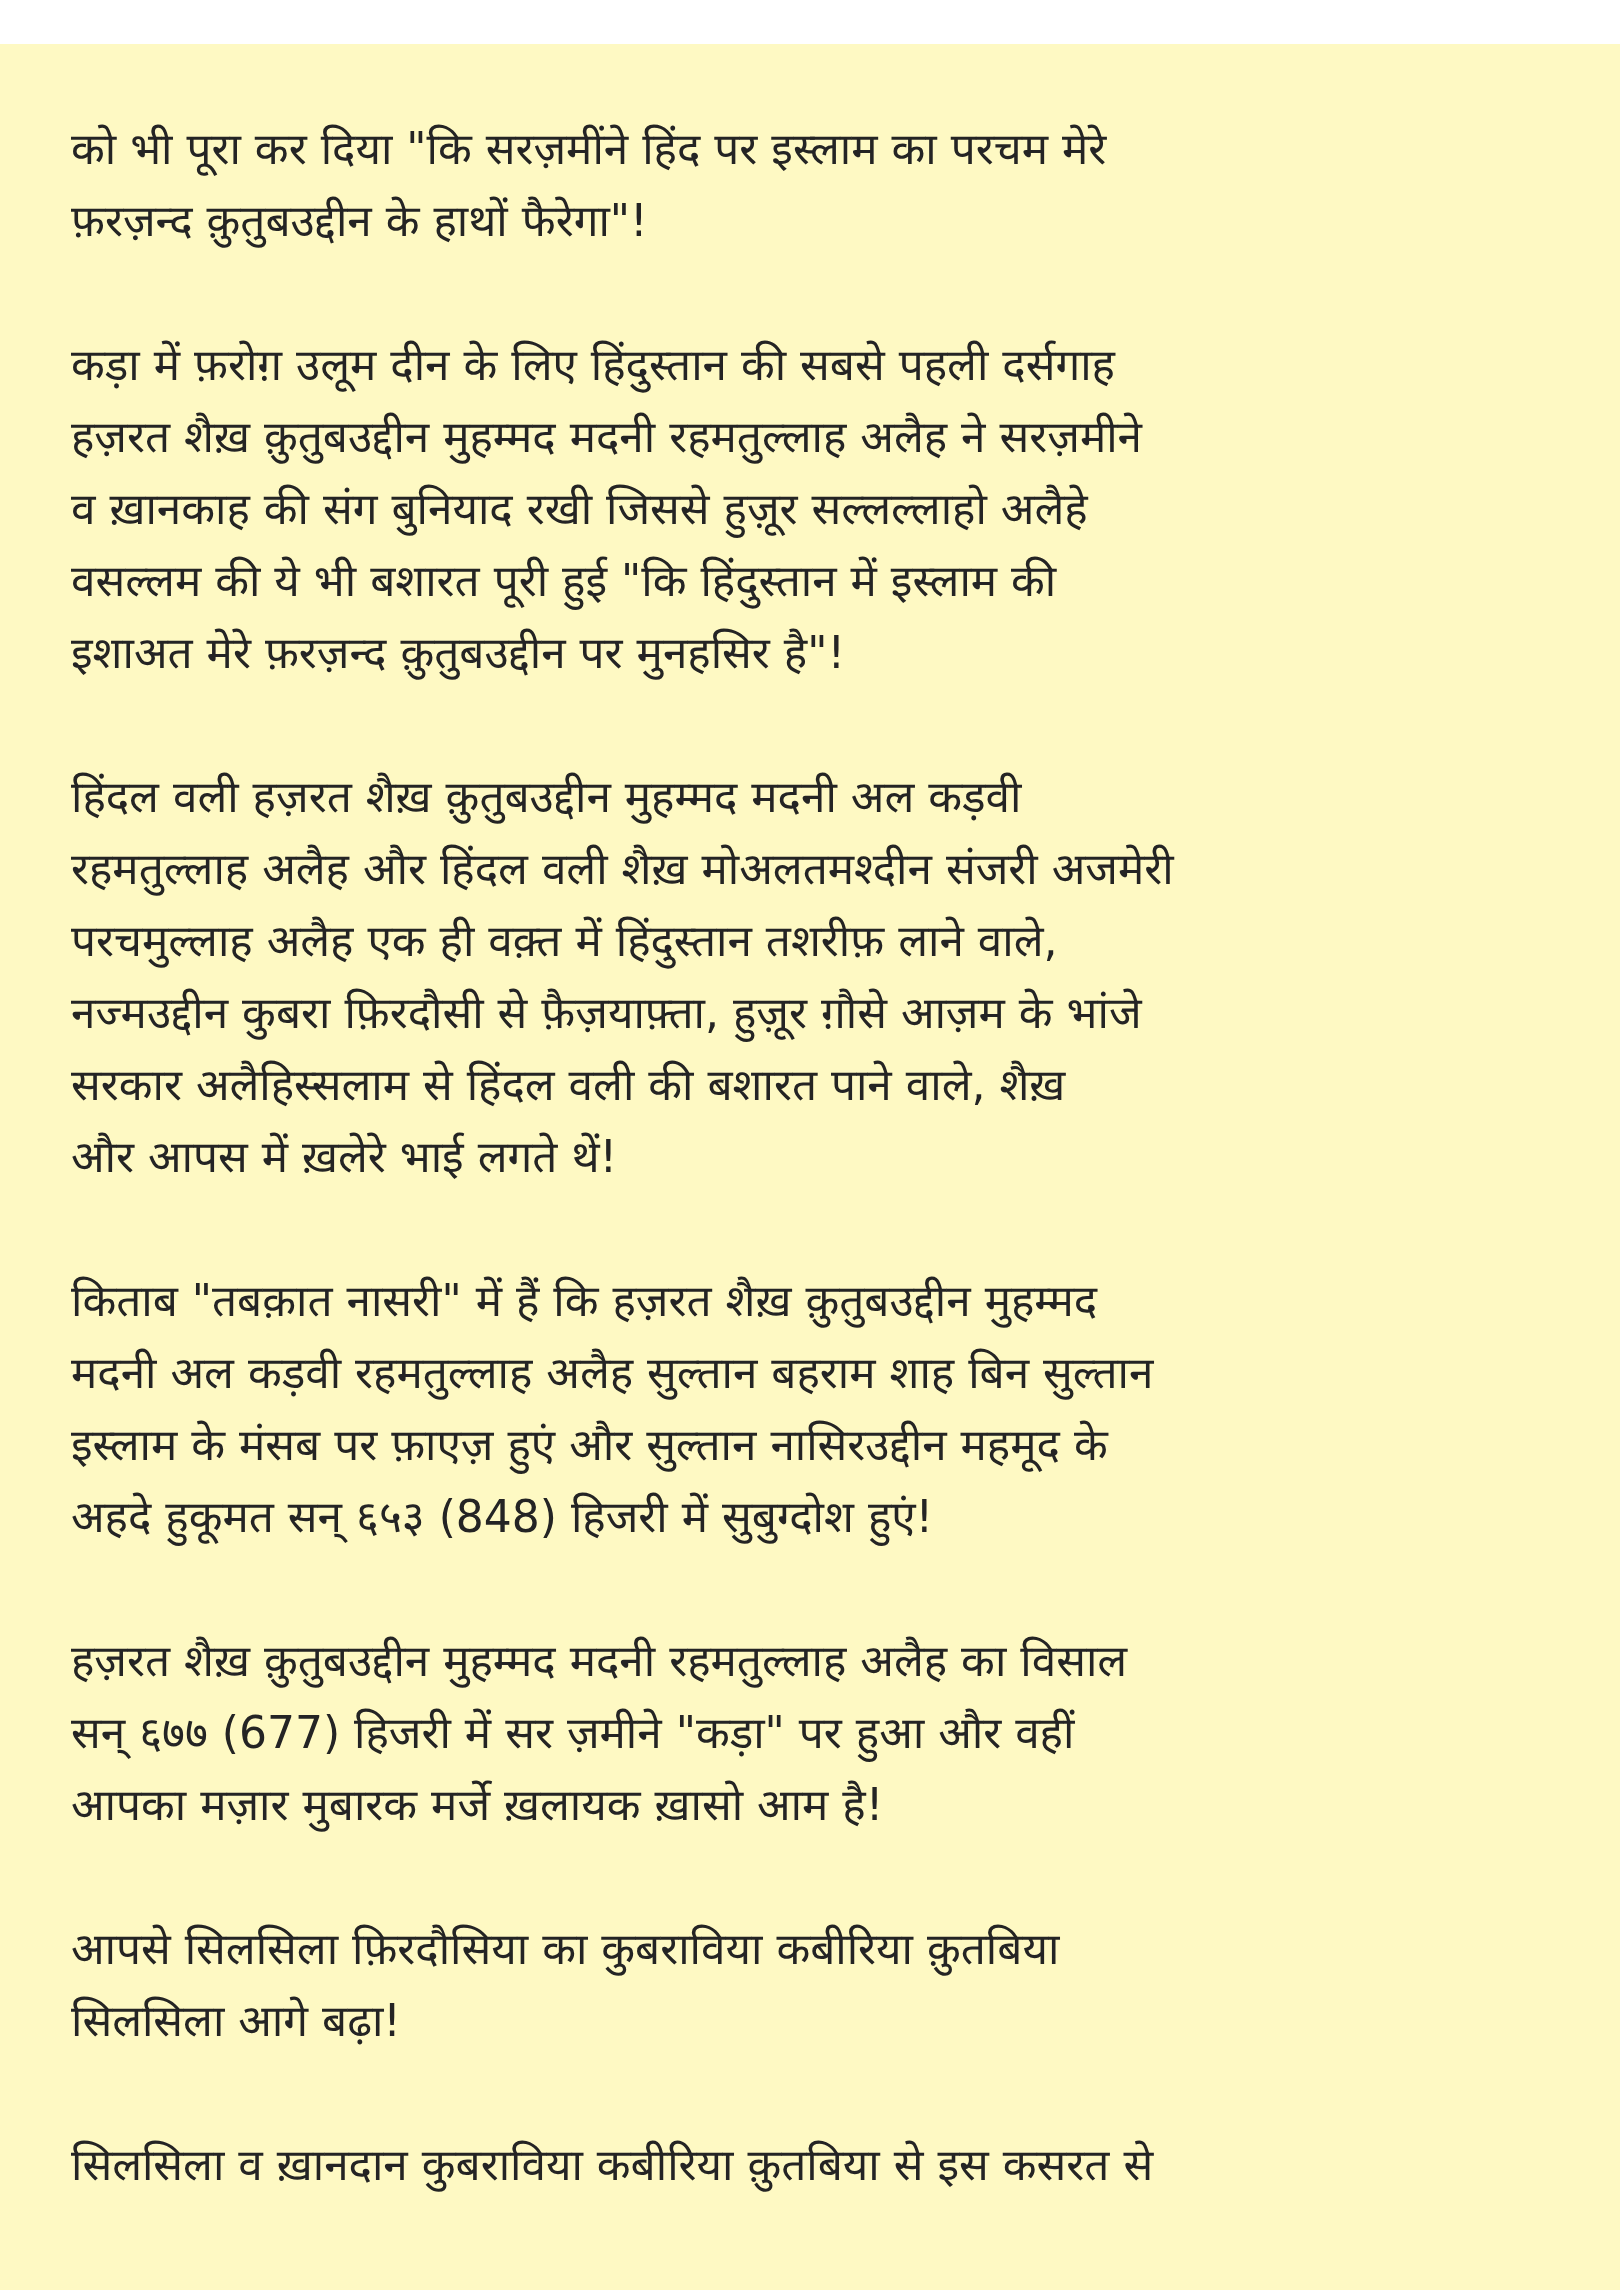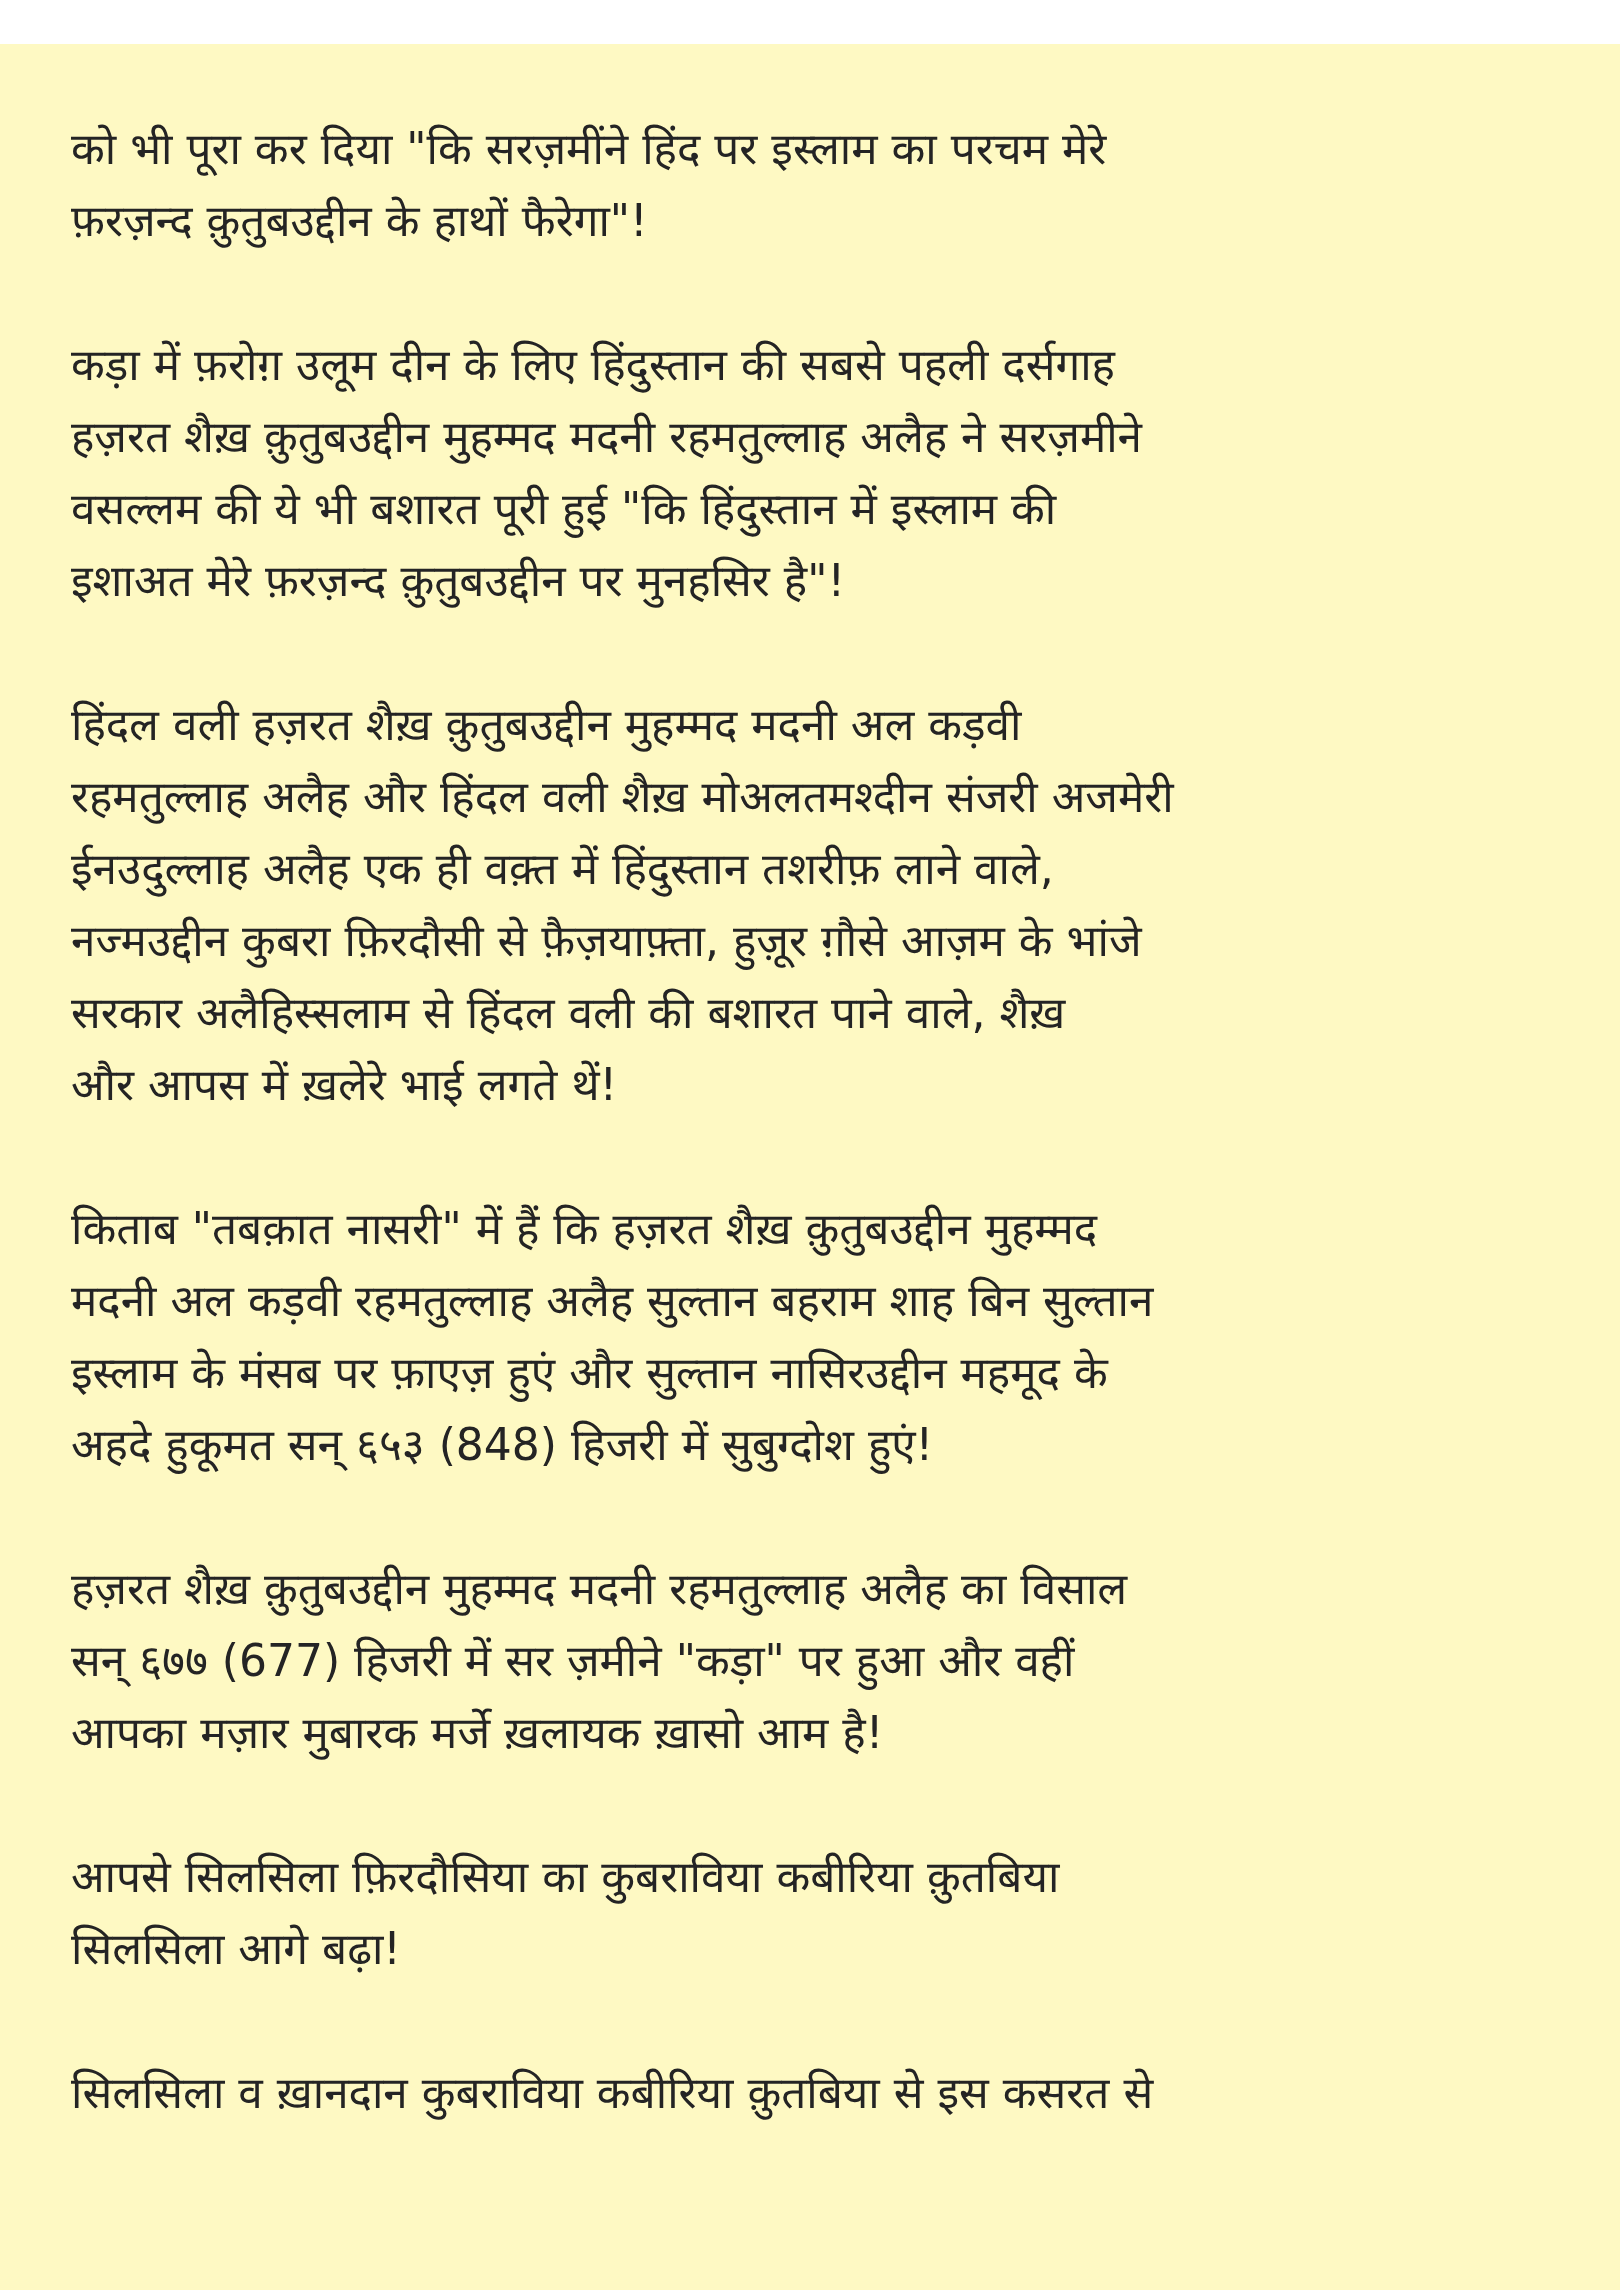--- a/index.html
+++ b/index.html
@@ -36,28 +36,29 @@
 <div class="page">
 
   <div class="para">
     <div class="line">को भी पूरा कर दिया "कि सरज़मींने हिंद पर इस्लाम का परचम मेरे</div>
     <div class="line">फ़रज़न्द क़ुतुबउद्दीन के हाथों फैरेगा"!</div>
   </div>
 
   <div class="para">
     <div class="line">कड़ा में फ़रोग़ उलूम दीन के लिए हिंदुस्तान की सबसे पहली दर्सगाह</div>
     <div class="line">हज़रत शैख़ क़ुतुबउद्दीन मुहम्मद मदनी रहमतुल्लाह अलैह ने सरज़मीने</div>
+    <div class="line">व ख़ानकाह की संग बुनियाद रखी जिससे हुज़ूर सल्लल्लाहो अलैहे</div>
     <div class="line">वसल्लम की ये भी बशारत पूरी हुई "कि हिंदुस्तान में इस्लाम की</div>
     <div class="line">इशाअत मेरे फ़रज़न्द क़ुतुबउद्दीन पर मुनहसिर है"!</div>
   </div>
 
   <div class="para">
     <div class="line">हिंदल वली हज़रत शैख़ क़ुतुबउद्दीन मुहम्मद मदनी अल कड़वी</div>
     <div class="line">रहमतुल्लाह अलैह और हिंदल वली शैख़ मोअलतमश्दीन संजरी अजमेरी</div>
-    <div class="line">ईनउदुल्लाह अलैह एक ही वक़्त में हिंदुस्तान तशरीफ़ लाने वाले,</div>
+    <div class="line">परचमुल्लाह अलैह एक ही वक़्त में हिंदुस्तान तशरीफ़ लाने वाले,</div>
     <div class="line">नज्मउद्दीन कुबरा फ़िरदौसी से फ़ैज़याफ़्ता, हुज़ूर ग़ौसे आज़म के भांजे</div>
     <div class="line">सरकार अलैहिस्सलाम से हिंदल वली की बशारत पाने वाले, शैख़</div>
     <div class="line">और आपस में ख़लेरे भाई लगते थें!</div>
   </div>
 
   <div class="para">
     <div class="line">किताब "तबक़ात नासरी" में हैं कि हज़रत शैख़ क़ुतुबउद्दीन मुहम्मद</div>
     <div class="line">मदनी अल कड़वी रहमतुल्लाह अलैह सुल्तान बहराम शाह बिन सुल्तान</div>
     <div class="line">इस्लाम के मंसब पर फ़ाएज़ हुएं और सुल्तान नासिरउद्दीन महमूद के</div>
     <div class="line">अहदे हुकूमत सन् ६५३ (848) हिजरी में सुबुग्दोश हुएं!</div>

